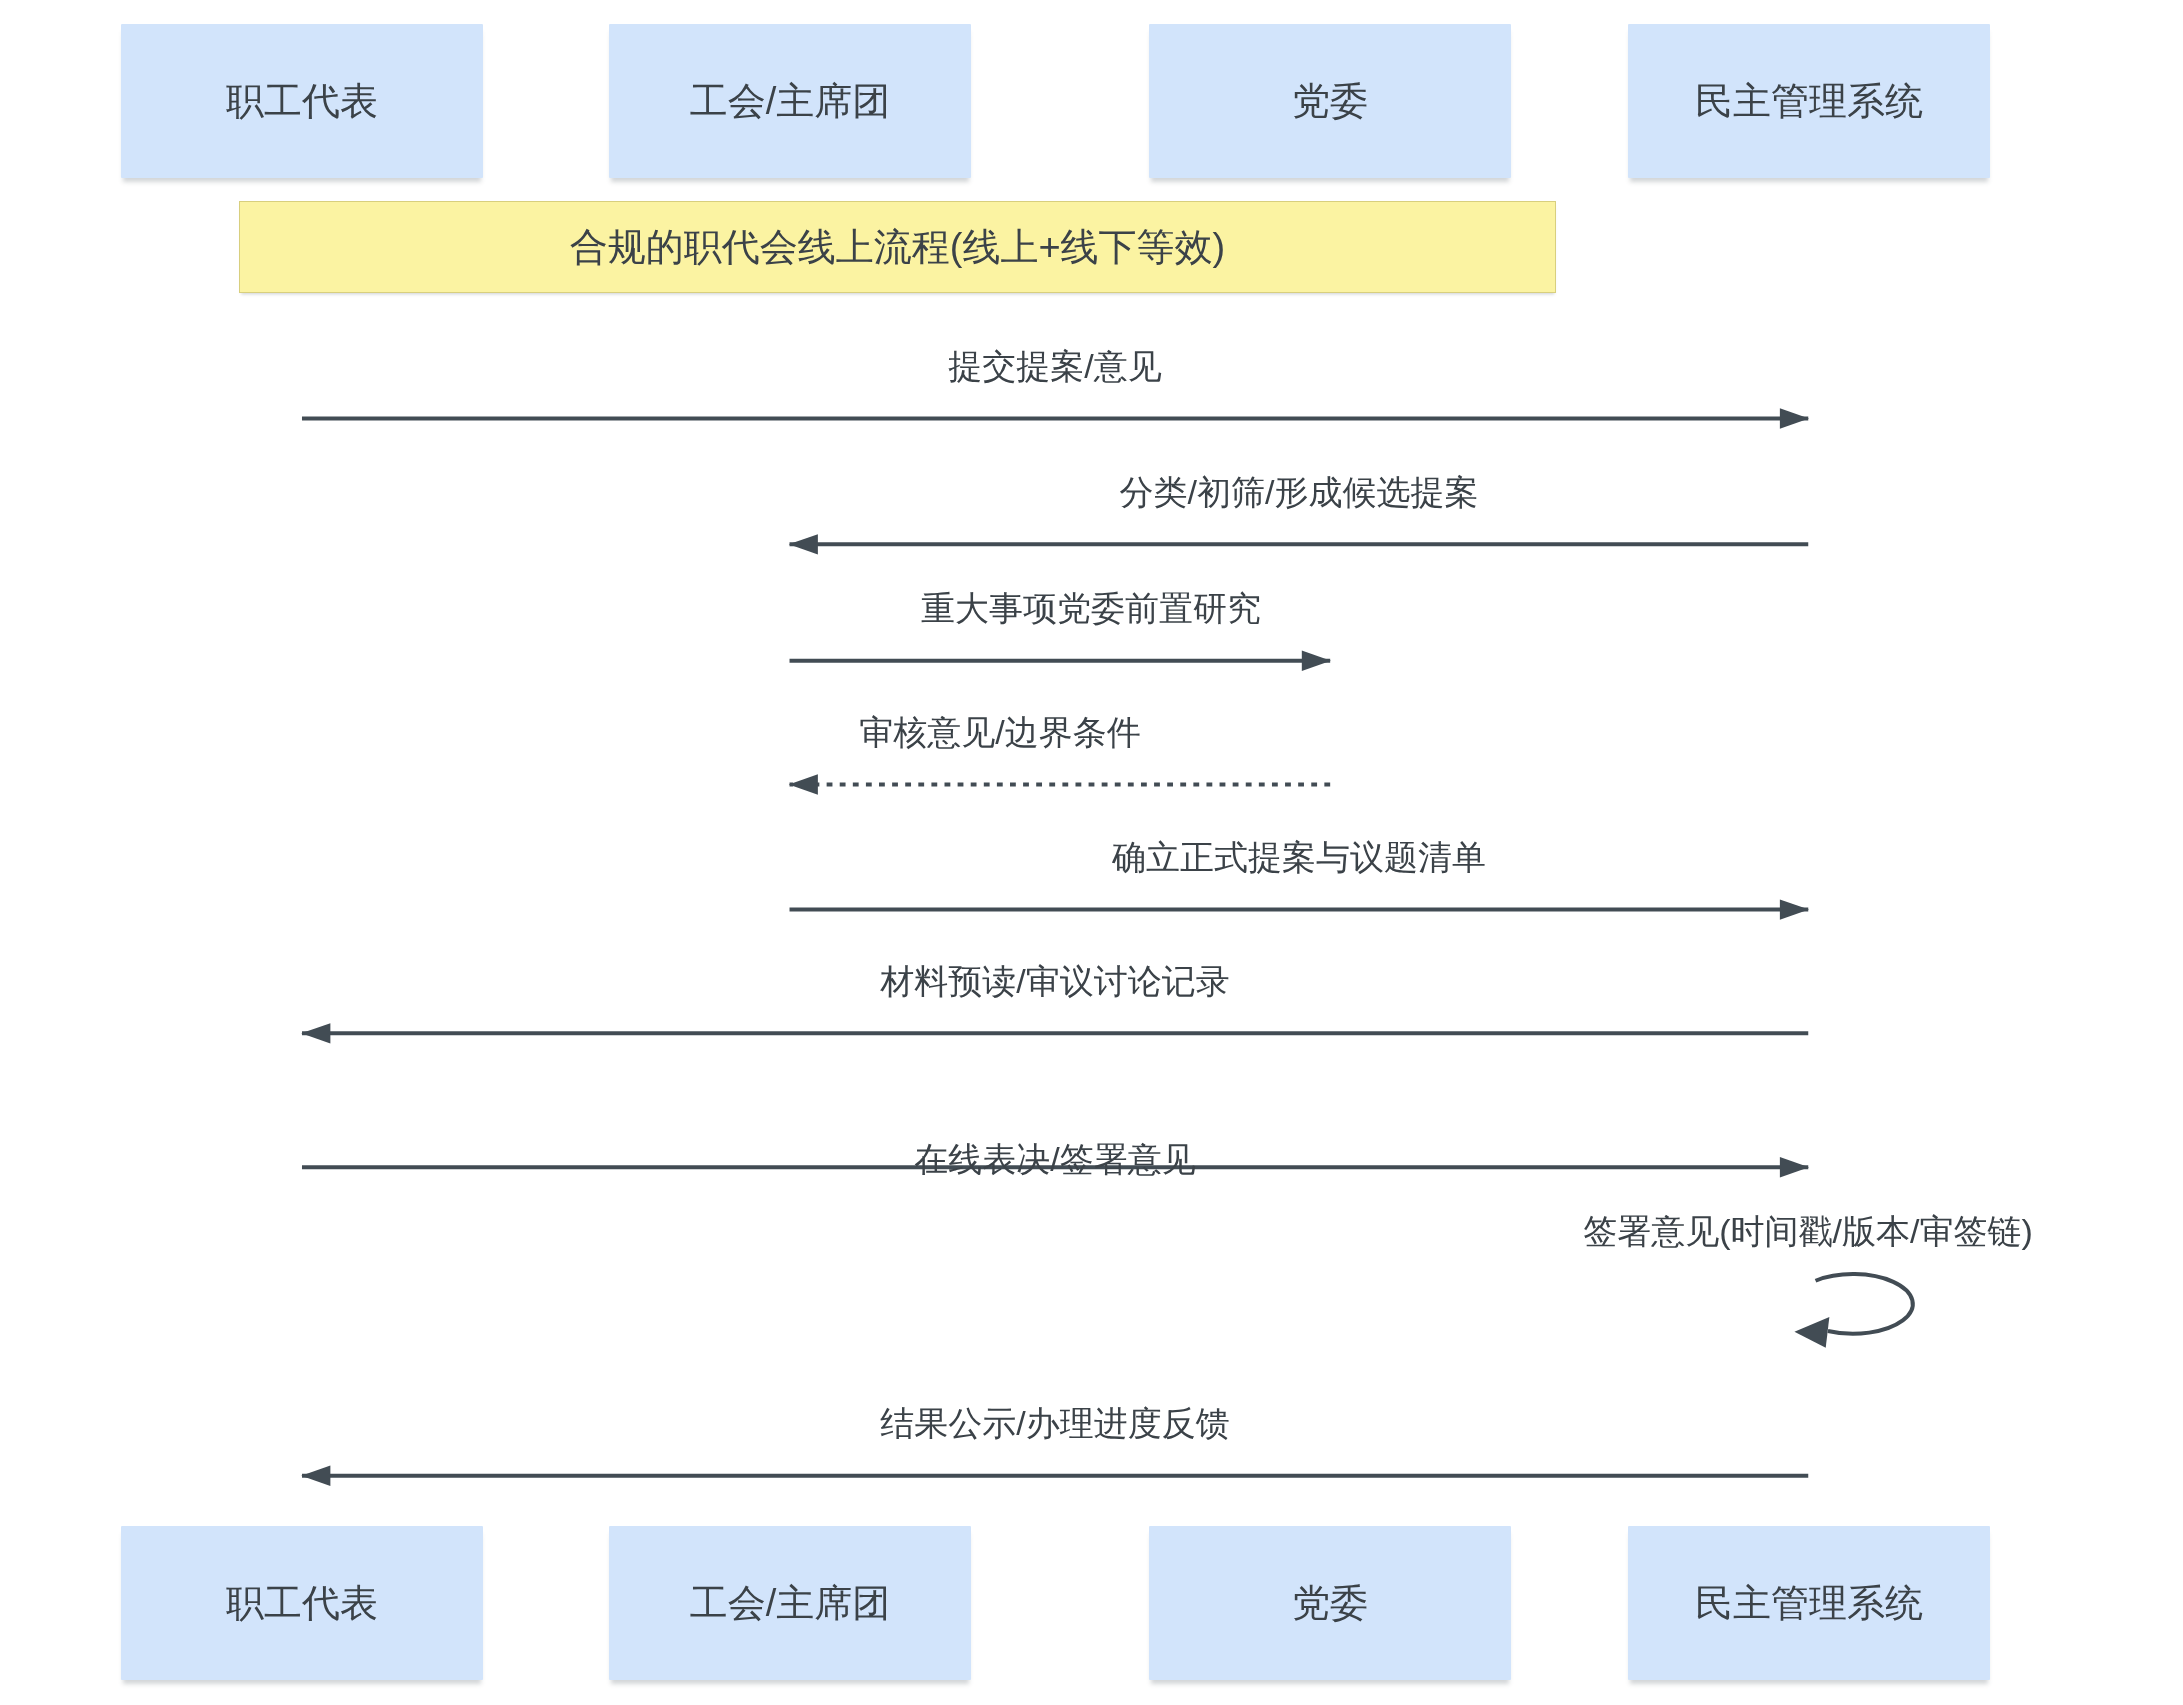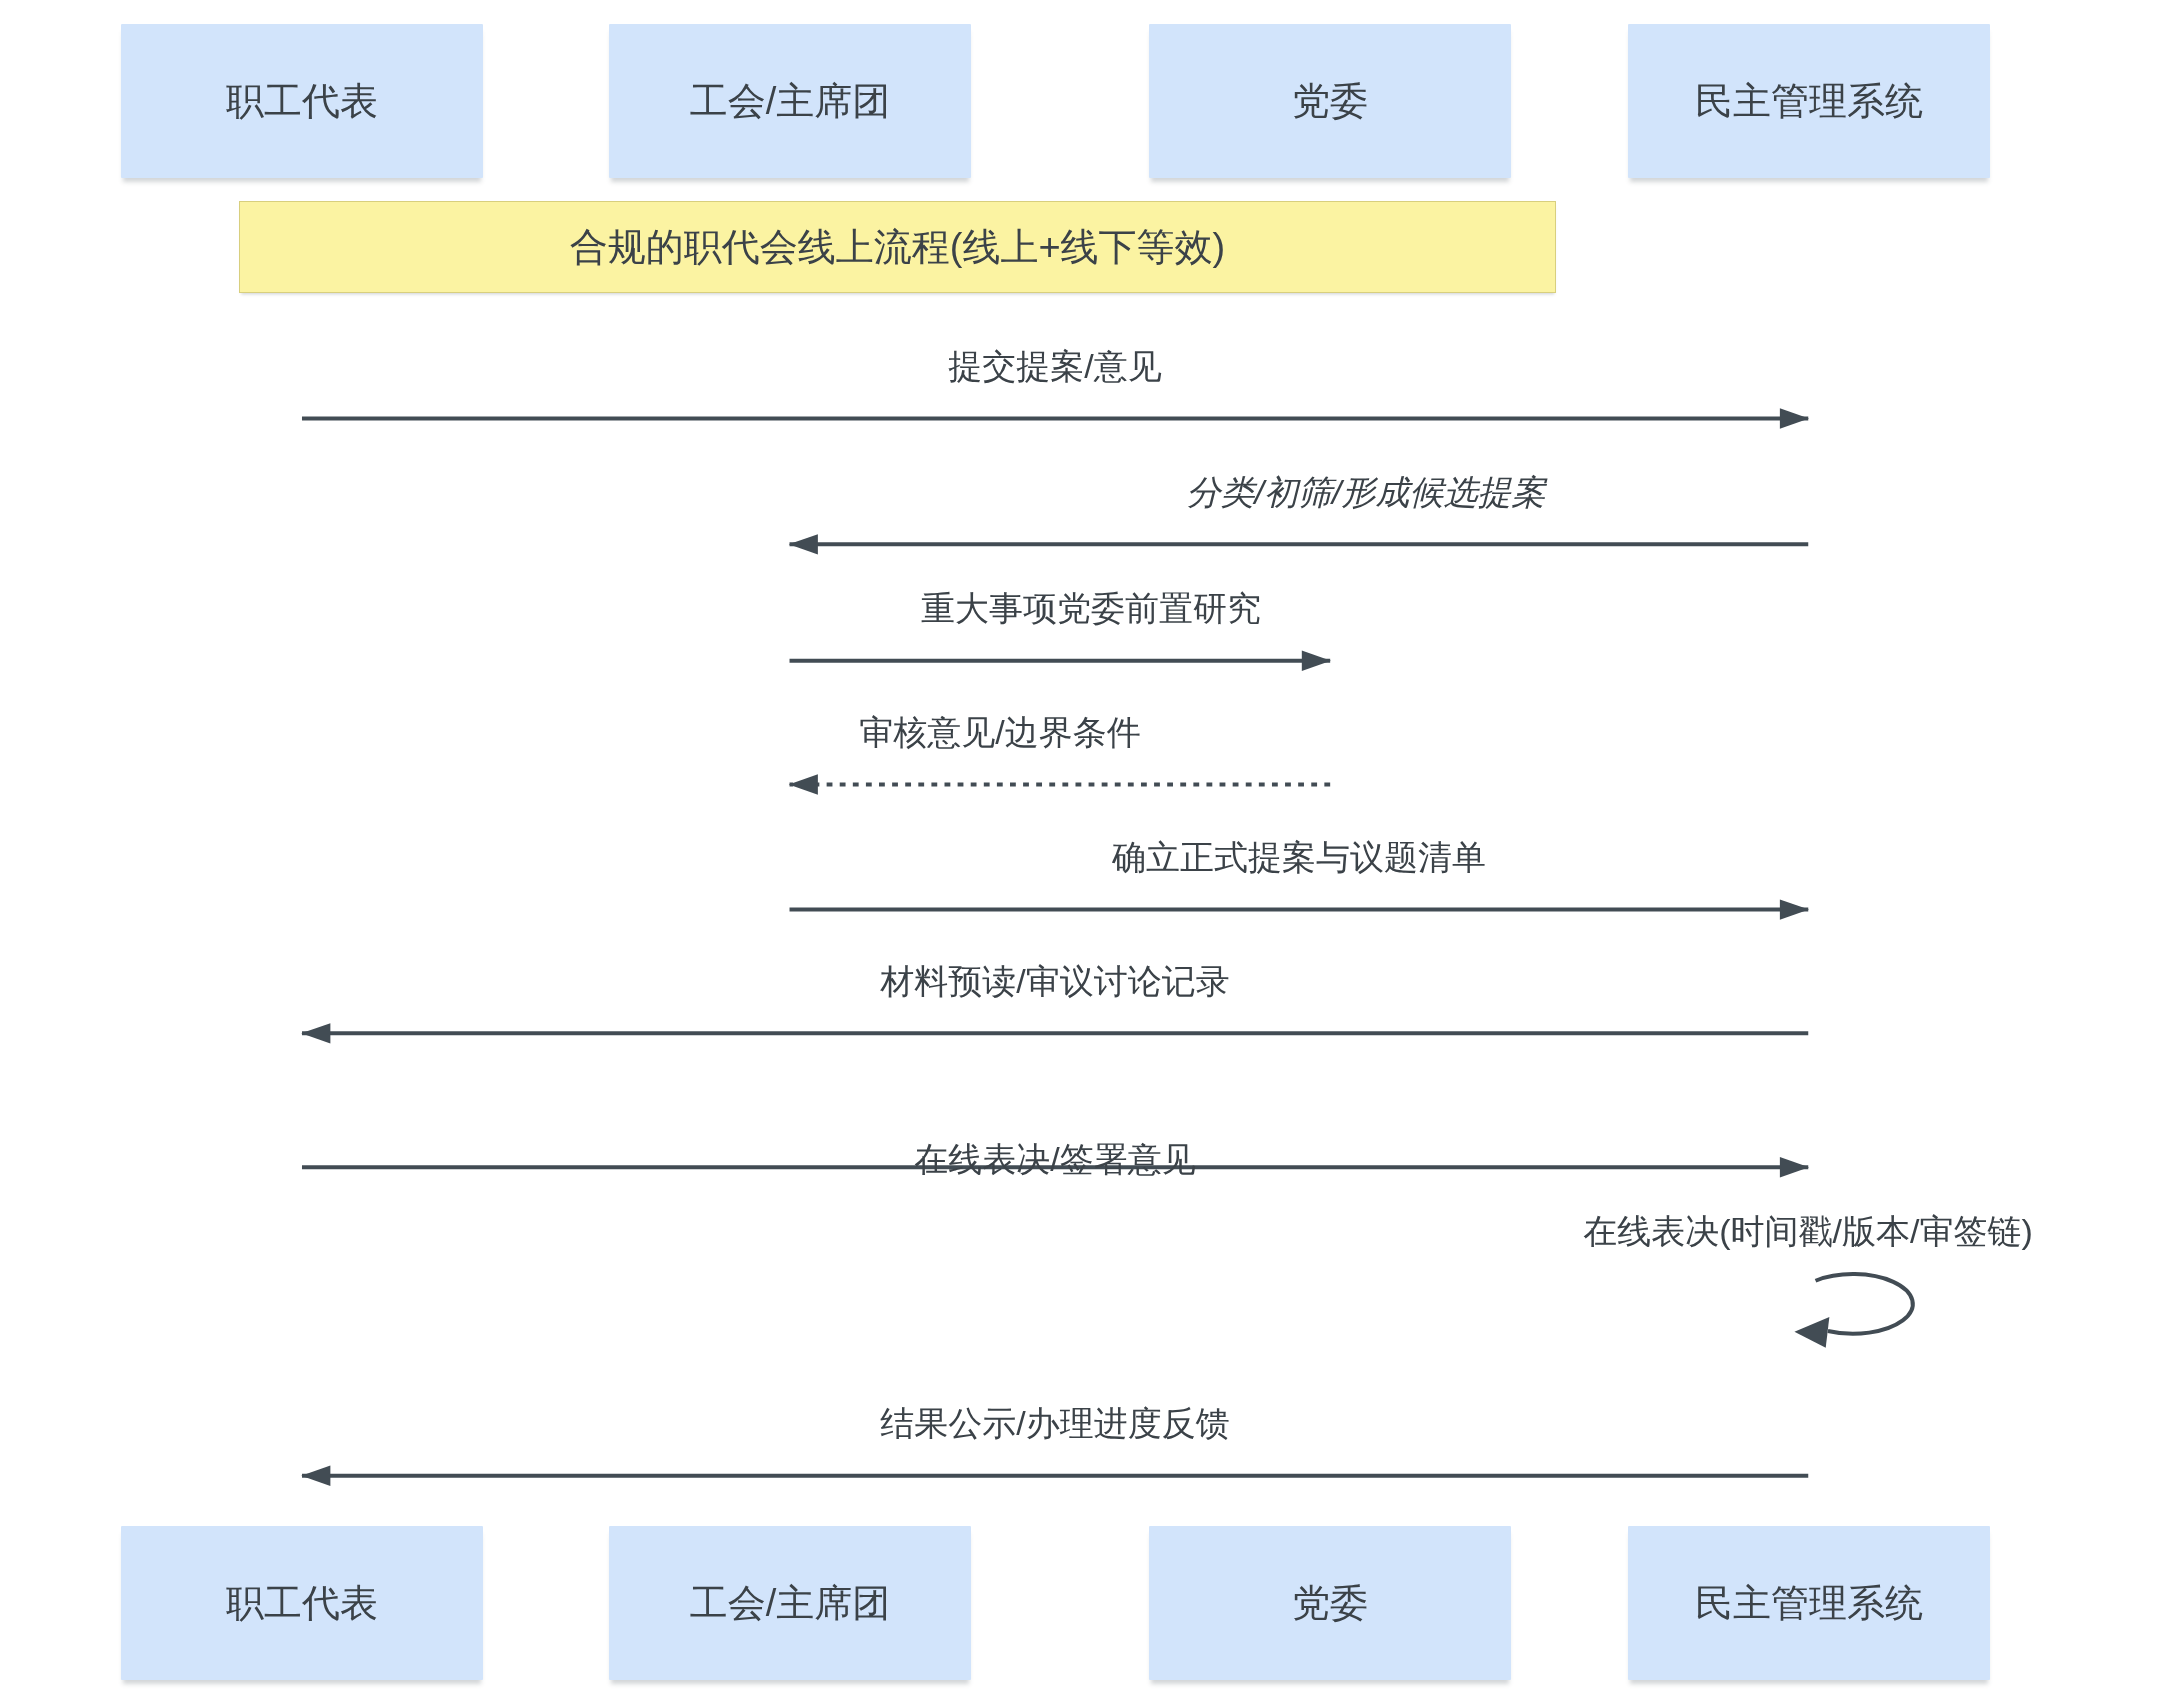--- a/index.html
+++ b/index.html
@@ -101,22 +101,22 @@
     <div class="actor-box" style="left: 609px; top: 1526px;">
       <span class="actor-label">工会/主席团</span>
     </div>
     <div class="actor-box" style="left: 1149px; top: 1526px;">
       <span class="actor-label">党委</span>
     </div>
     <div class="actor-box" style="left: 1628px; top: 1526px;">
       <span class="actor-label">民主管理系统</span>
     </div>
     <div class="msg-label" style="left: 1055px; top: 366px;">提交提案/意见</div>
-    <div class="msg-label" style="left: 1366px; top: 492px; font-style: italic;">分类/初筛/形成候选提案</div>
+    <div class="msg-label" style="left: 1299px; top: 492px;">分类/初筛/形成候选提案</div>
     <div class="msg-label" style="left: 1091px; top: 608px;">重大事项党委前置研究</div>
     <div class="msg-label" style="left: 1000px; top: 732px;">审核意见/边界条件</div>
     <div class="msg-label" style="left: 1299px; top: 857px;">确立正式提案与议题清单</div>
     <div class="msg-label" style="left: 1055px; top: 981px;">材料预读/审议讨论记录</div>
     <div class="msg-label" style="left: 1055px; top: 1159px;">在线表决/签署意见</div>
-    <div class="msg-label" style="left: 1808px; top: 1231px;">在线表决(时间戳/版本/审签链)</div>
+    <div class="msg-label" style="left: 1808px; top: 1231px;">签署意见(时间戳/版本/审签链)</div>
     <div class="msg-label" style="left: 1055px; top: 1423px;">结果公示/办理进度反馈</div>
   </div>
 
 
 </body></html>

